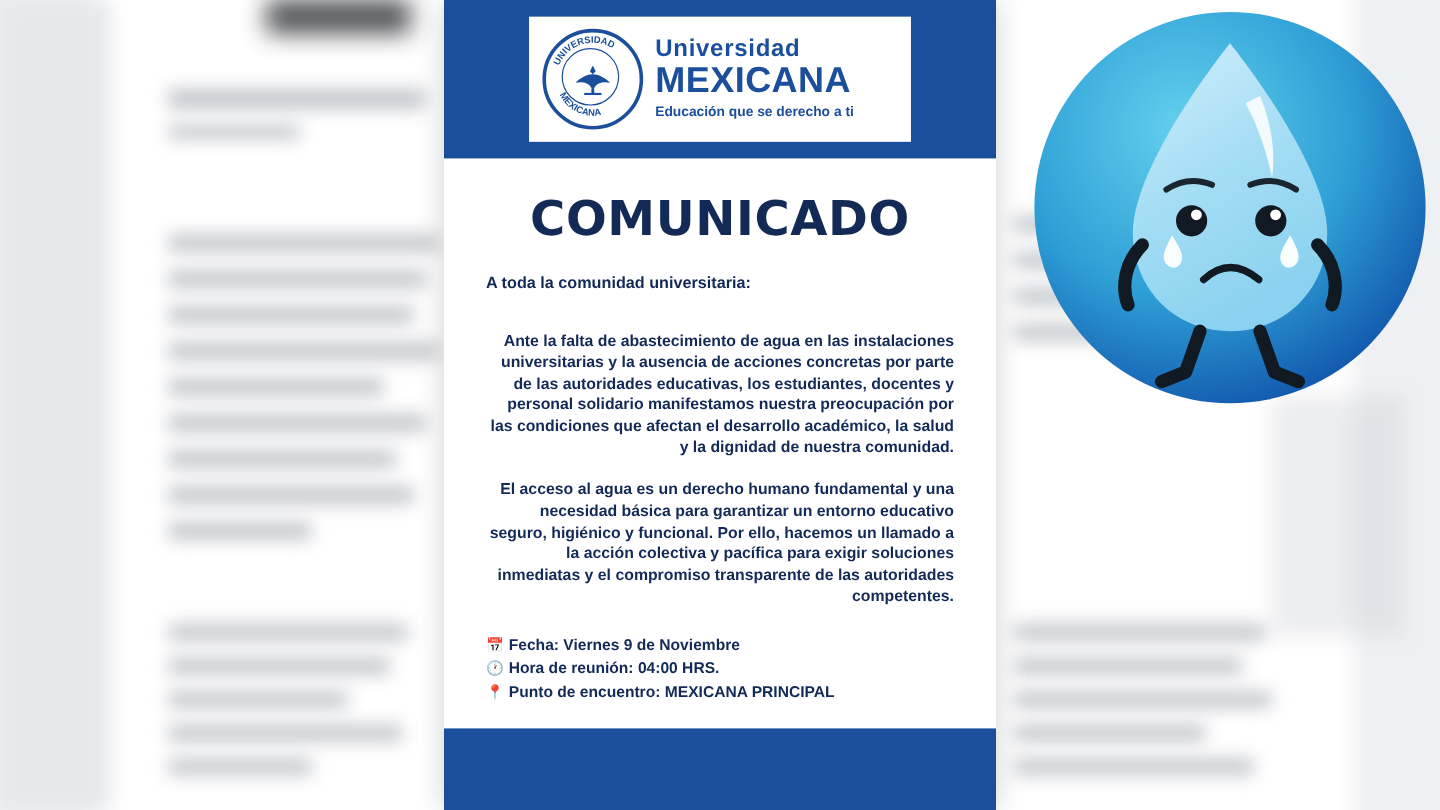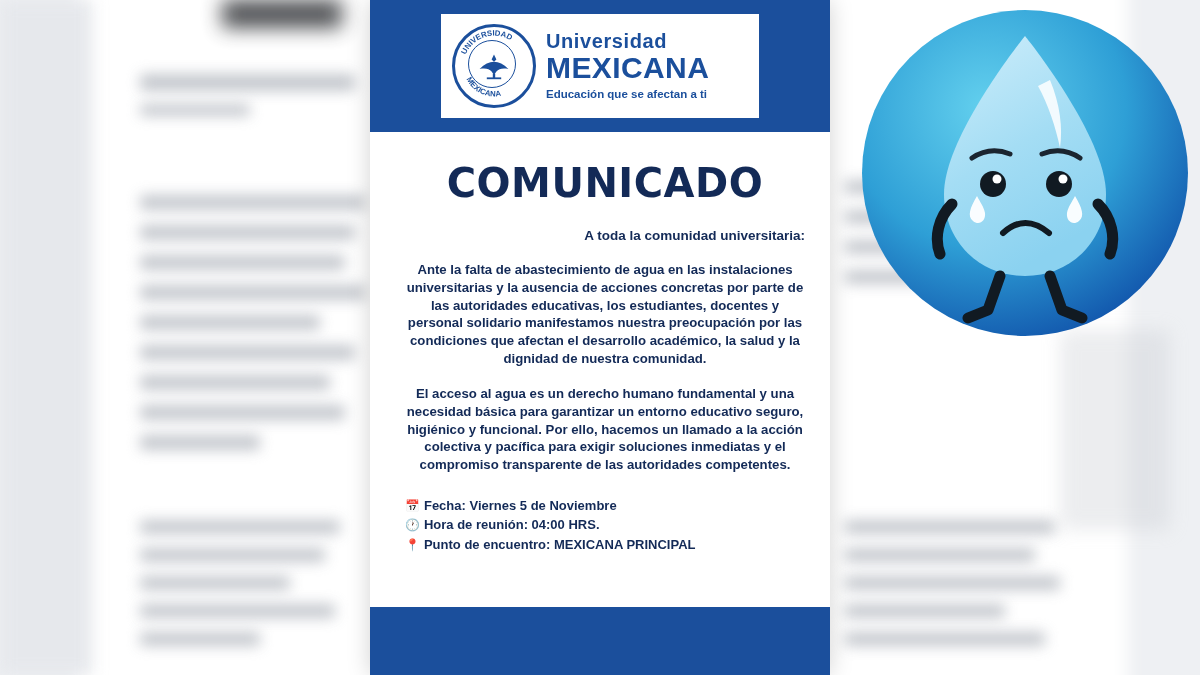--- a/index.html
+++ b/index.html
@@ -136,47 +136,46 @@
     margin-top: 2px;
   }
   .brand .u3 {
     color: #1b4f9c;
     font-size: 11.5px;
     font-weight: bold;
     margin-top: 6px;
   }
 
   .poster-body {
-    padding: 22px 25px 10px 35px;
+    padding: 22px 35px 10px 35px;
     height: 470px;
     box-sizing: border-box;
   }
   .comunicado {
     text-align: center;
     color: #132a57;
     font-size: 40px;
     font-weight: 900;
     letter-spacing: .5px;
     margin: 6px 0 22px 0;
     font-family: "DejaVu Sans", sans-serif;
   }
   .salutation {
     color: #132a57;
     font-weight: bold;
     font-size: 13.5px;
-    margin-bottom: 18px;
-    text-align: right;
+    margin-bottom: 32px;
   }
   .para {
     color: #132a57;
     font-weight: bold;
     font-size: 13.2px;
     line-height: 1.35;
     margin-bottom: 17px;
-    text-align: center;
+    text-align: right;
   }
   .details {
     margin-top: 22px;
   }
   .detail-row {
     color: #132a57;
     font-weight: bold;
     font-size: 13px;
     line-height: 1.5;
     display: flex;
@@ -270,35 +269,35 @@
             <path d="M30 18 C22 18 14 22 6 30 C16 28 22 30 26 34 L30 40 L34 34 C38 30 44 28 54 30 C46 22 38 18 30 18 Z"></path>
             <rect x="28" y="38" width="4" height="8"></rect>
             <rect x="18" y="44" width="24" height="3"></rect>
           </g>
         </svg>
       </div>
 
       <div class="brand">
         <div class="u1">Universidad</div>
         <div class="u2">MEXICANA</div>
-        <div class="u3">Educación que se afectan a ti</div>
+        <div class="u3">Educación que se derecho a ti</div>
       </div>
     </div>
   </div>
 
   <div class="poster-body">
     <div class="comunicado">COMUNICADO</div>
     <div class="salutation">A toda la comunidad universitaria:</div>
     <div class="para">Ante la falta de abastecimiento de agua en las instalaciones universitarias y la ausencia de acciones concretas por parte de las autoridades educativas, los estudiantes, docentes y personal solidario manifestamos nuestra preocupación por las condiciones que afectan el desarrollo académico, la salud y la dignidad de nuestra comunidad.</div>
     <div class="para">El acceso al agua es un derecho humano fundamental y una necesidad básica para garantizar un entorno educativo seguro, higiénico y funcional. Por ello, hacemos un llamado a la acción colectiva y pacífica para exigir soluciones inmediatas y el compromiso transparente de las autoridades competentes.</div>
 
     <div class="details">
       <div class="detail-row">
         <span class="detail-ico">📅</span>
-        <span>Fecha: Viernes 5 de Noviembre</span>
+        <span>Fecha: Viernes 9 de Noviembre</span>
       </div>
       <div class="detail-row">
         <span class="detail-ico">🕐</span>
         <span>Hora de reunión: 04:00 HRS.</span>
       </div>
       <div class="detail-row">
         <span class="detail-ico">📍</span>
         <span>Punto de encuentro: MEXICANA PRINCIPAL</span>
       </div>
     </div>

